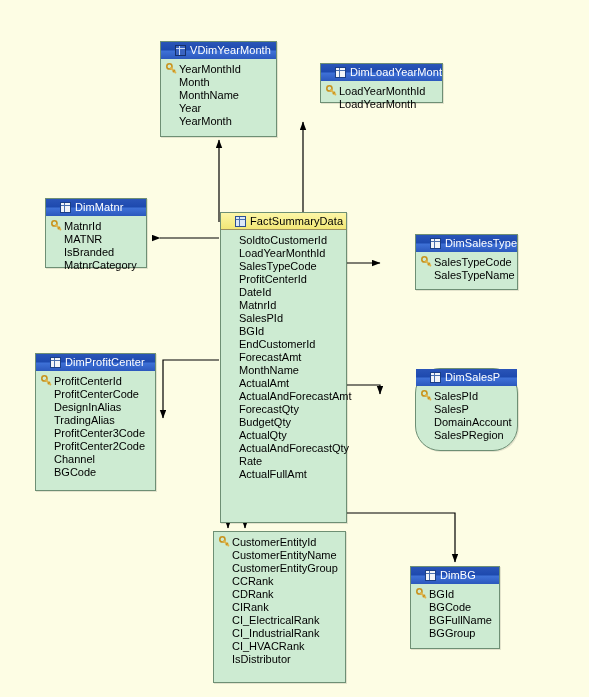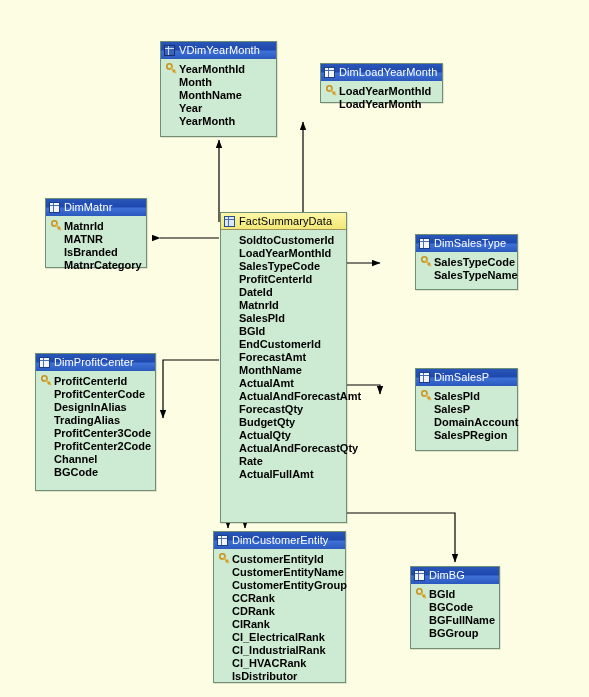--- a/index.html
+++ b/index.html
@@ -33,21 +33,21 @@
     border: 1px solid #6e8f74;
     box-sizing: border-box;
     box-shadow: 1px 1px 0 rgba(0,0,0,0.10);
   }
   .tbl-header {
     height: 17px;
     background: linear-gradient(to bottom, #2a55b8 0%, #1d49ae 48%, #3f72d8 52%, #2b58bd 100%);
     color: #ffffff;
     font-size: 11px;
     line-height: 17px;
-    padding: 0 2px 0 3px;
+    padding: 0 2px 0 14px;
     display: flex;
     align-items: center;
     white-space: nowrap;
     overflow: hidden;
     box-sizing: border-box;
   }
   .tbl-header.selected {
     background: linear-gradient(to bottom, #fdf6a8 0%, #f7ef8e 50%, #f2e776 100%);
     color: #000000;
     border-bottom: 1px solid #9a9060;
@@ -69,21 +69,20 @@
   }
   .field-key {
     width: 14px;
     min-width: 14px;
     display: flex;
     align-items: center;
     justify-content: center;
   }
   .field-name {
     padding-left: 1px;
-    font-weight: bold;
   }
   .ico {
     width: 11px;
     height: 11px;
     display: inline-block;
     position: relative;
     flex: 0 0 auto;
   }
   
   .ico-grid {
@@ -372,21 +371,21 @@
         <div class="field-row">
           <span class="field-key"></span>
           <span class="field-name">Channel</span>
         </div>
         <div class="field-row">
           <span class="field-key"></span>
           <span class="field-name">BGCode</span>
         </div>
       </div>
     </div>
-    <div class="table-box" style="left: 415px; top: 368px; width: 103px; height: 83px;">
+    <div class="table-box" style="left: 415px; top: 368px; width: 103px; height: 83px; border-radius: 25px;">
       <div class="tbl-header">
         <span class="ico ico-grid"></span>
         <span class="tbl-title">DimSalesP</span>
       </div>
       <div class="tbl-body">
         <div class="field-row">
           <span class="field-key">
             <svg class="keyicon" width="11" height="11" viewBox="0 0 11 11" xmlns="http://www.w3.org/2000/svg">
               <circle cx="3.4" cy="3.4" r="2.6" fill="none" stroke="#c8931e" stroke-width="1.6"></circle>
               <path d="M 4.9 5.0 L 9.4 9.5" stroke="#e0b44a" stroke-width="1.9" stroke-linecap="round"></path>
@@ -403,24 +402,20 @@
           <span class="field-key"></span>
           <span class="field-name">DomainAccount</span>
         </div>
         <div class="field-row">
           <span class="field-key"></span>
           <span class="field-name">SalesPRegion</span>
         </div>
       </div>
     </div>
     <div class="table-box" style="left: 213px; top: 531px; width: 133px; height: 152px;">
-      <div class="tbl-header">
-        <span class="ico ico-grid"></span>
-        <span class="tbl-title">DimCustomerEntity</span>
-      </div>
       <div class="tbl-body">
         <div class="field-row">
           <span class="field-key">
             <svg class="keyicon" width="11" height="11" viewBox="0 0 11 11" xmlns="http://www.w3.org/2000/svg">
               <circle cx="3.4" cy="3.4" r="2.6" fill="none" stroke="#c8931e" stroke-width="1.6"></circle>
               <path d="M 4.9 5.0 L 9.4 9.5" stroke="#e0b44a" stroke-width="1.9" stroke-linecap="round"></path>
               <path d="M 7.3 8.6 L 8.6 7.3" stroke="#c8931e" stroke-width="1.5" stroke-linecap="round"></path>
             </svg>
           </span>
           <span class="field-name">CustomerEntityId</span>

